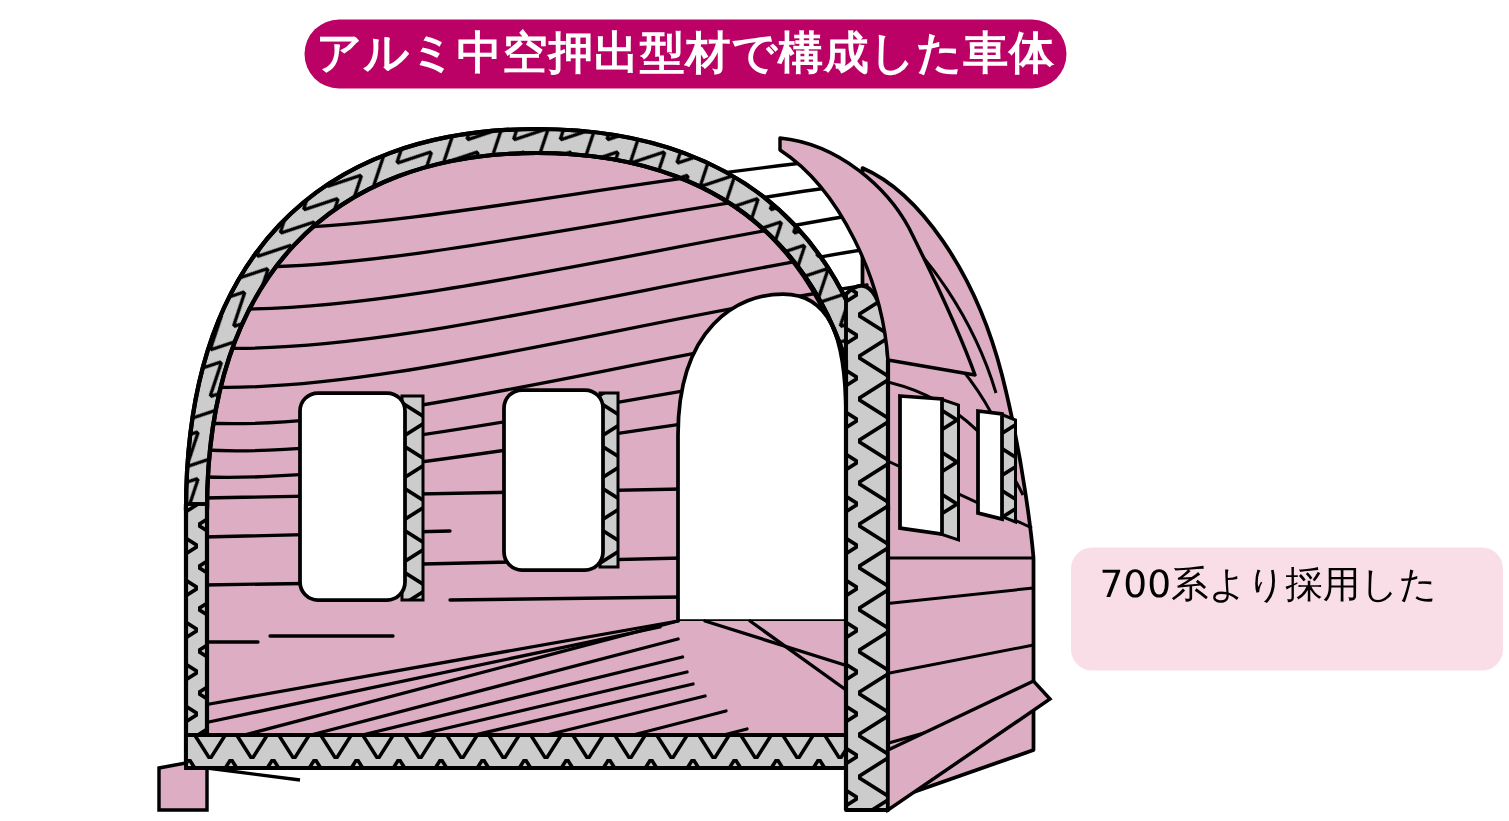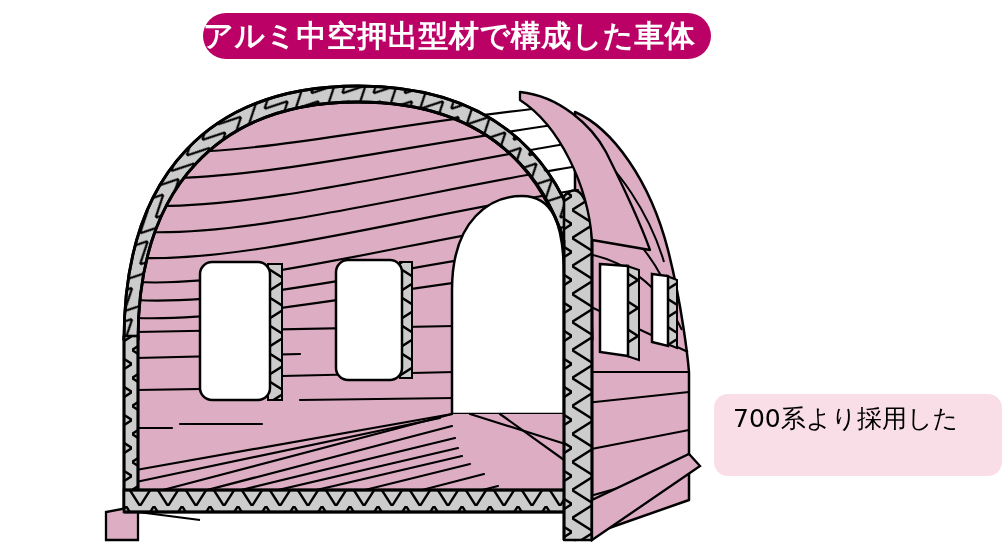--- a/index.html
+++ b/index.html
@@ -25,21 +25,21 @@
   .title-pill {
     position: absolute;
     left: 203px;
     top: 13px;
     width: 508px;
     height: 46px;
     background: #bb0066;
     border-radius: 23px;
     display: flex;
     align-items: center;
-    justify-content: flex-start;
+    justify-content: center;
     box-sizing: border-box;
   }
   .title-pill .title-text {
     color: #ffffff;
     font-size: 30px;
     font-weight: bold;
     letter-spacing: 0.5px;
     line-height: 1;
     white-space: nowrap;
     font-family: "DejaVu Sans", "Liberation Sans", sans-serif;
@@ -49,21 +49,20 @@
   .callout {
     position: absolute;
     left: 714px;
     top: 365px;
     width: 288px;
     height: 82px;
     background: #fadee7;
     border-radius: 14px;
     box-sizing: border-box;
     padding: 9px 0 0 19px;
-    margin-top: 29px;
   }
   .callout .callout-line {
     color: #000000;
     font-size: 25px;
     font-weight: normal;
     line-height: 31px;
     white-space: nowrap;
     font-family: "DejaVu Sans", "Liberation Sans", sans-serif;
   }
 

